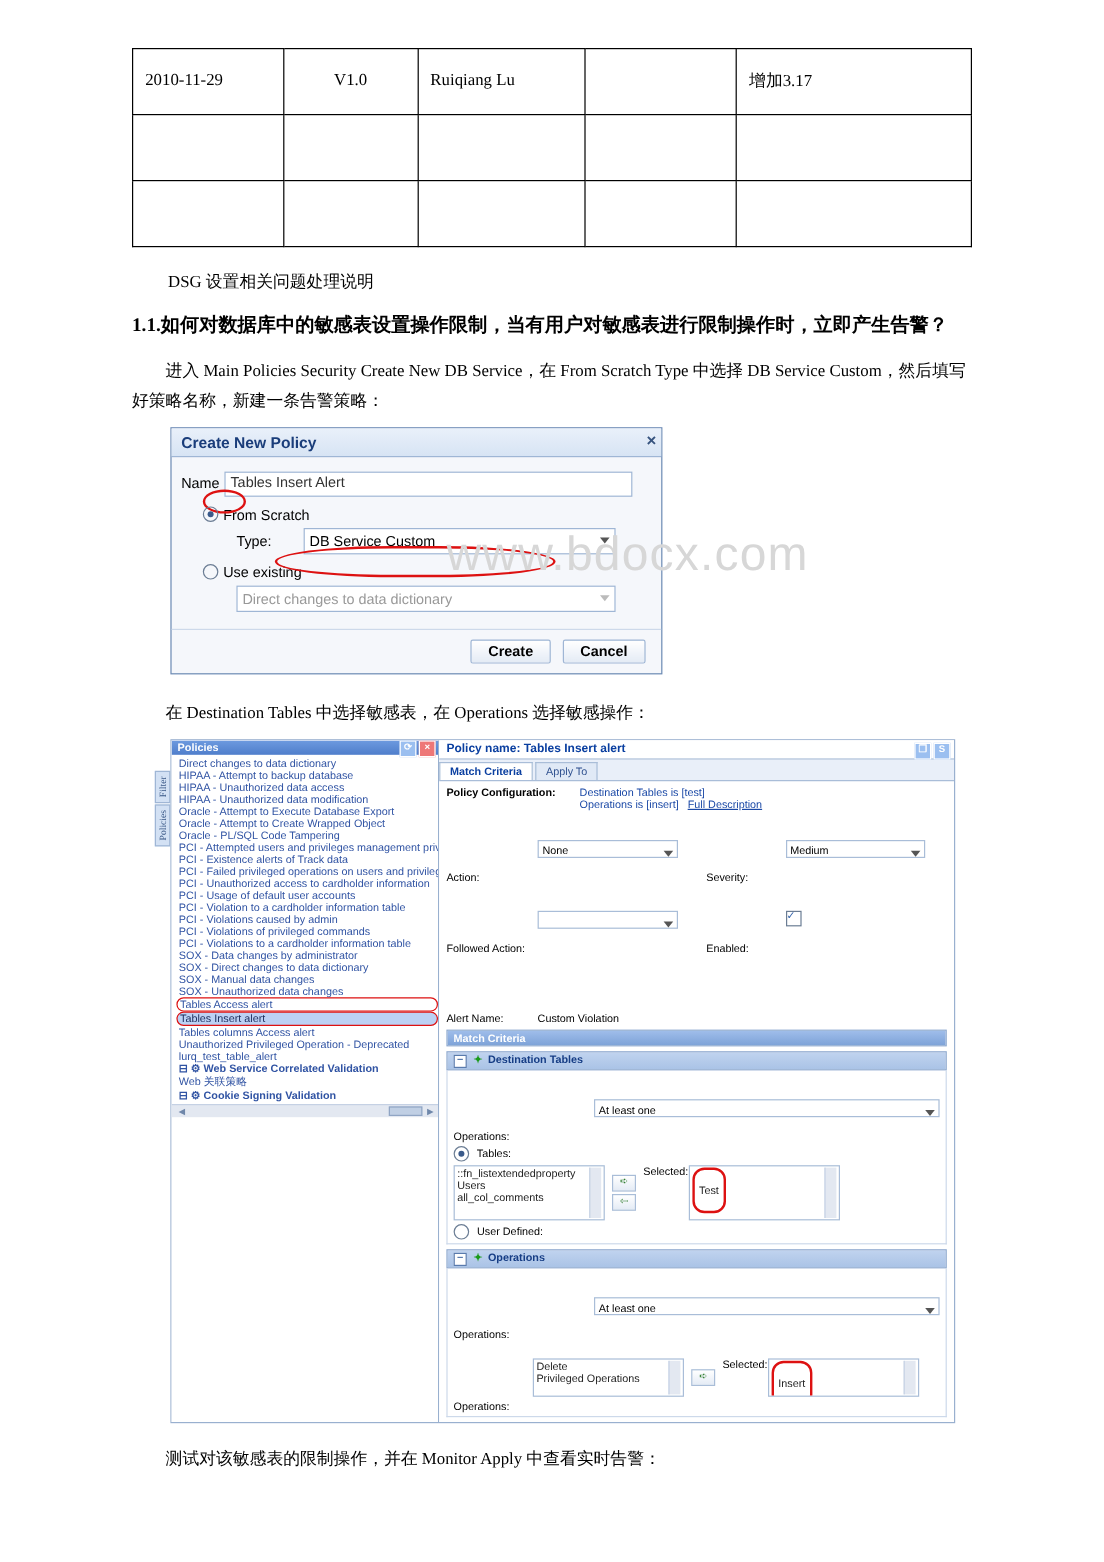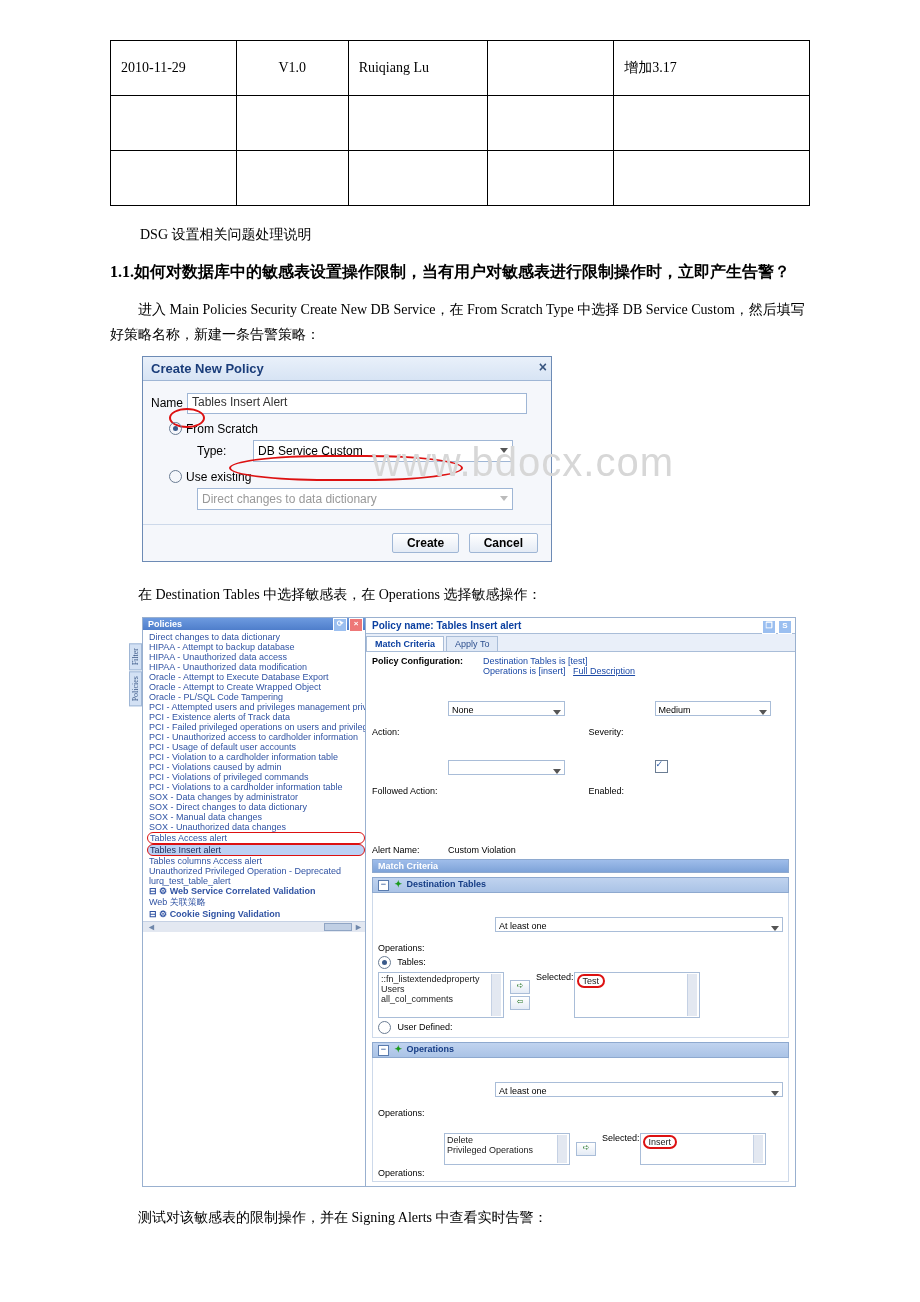--- a/index.html
+++ b/index.html
@@ -263,21 +263,21 @@
   .listbox .scroll { float: right; width: 9px; height: 100%; background: #e3e8f1; border-left: 1px solid #c5d1e4; }
   .arrows { display: flex; flex-direction: column; gap: 2px; }
   .arrbtn {
     width: 18px; height: 12px;
     border: 1px solid #a9bdd8;
     background: linear-gradient(#fff,#e4ebf5);
     text-align: center; line-height: 10px; font-size: 8px; color: #2a7a2a;
   }
   .sel-col { display: flex; flex-direction: row; }
   .sel-col .t { color: #000; margin-bottom: 1px; }
-  .circ-s { border: 2px solid #d11; border-radius: 10px; display: inline-block; padding: 0 4px; }
+  .circ-s { border: 2px solid #d11; border-radius: 10px; display: inline-block; padding: 12px 4px; }
   .stext { color: #000; margin-top: 47px; }
   .hscroll { height: 10px; background: #e3e8f1; border-top: 1px solid #c5d1e4; display: flex; align-items: center; justify-content: flex-end; }
   .hknob { width: 26px; height: 6px; background: #c0cfe4; border: 1px solid #90a5c4; margin-right: 2px; }
 </style>
 </head>
 <body>
 
 <table class="hist">
   <tbody>
       <tr>
@@ -535,13 +535,13 @@
               </div>
             </div>
           </div>
 
         </div>
       </div>
     </div>
   </div>
 </div>
 
-<div class="para" style="margin-top:18px">测试对该敏感表的限制操作，并在 Signing Alerts 中查看实时告警：</div>
+<div class="para" style="margin-top:18px">测试对该敏感表的限制操作，并在 Monitor Apply 中查看实时告警：</div>
 
 </body></html>

